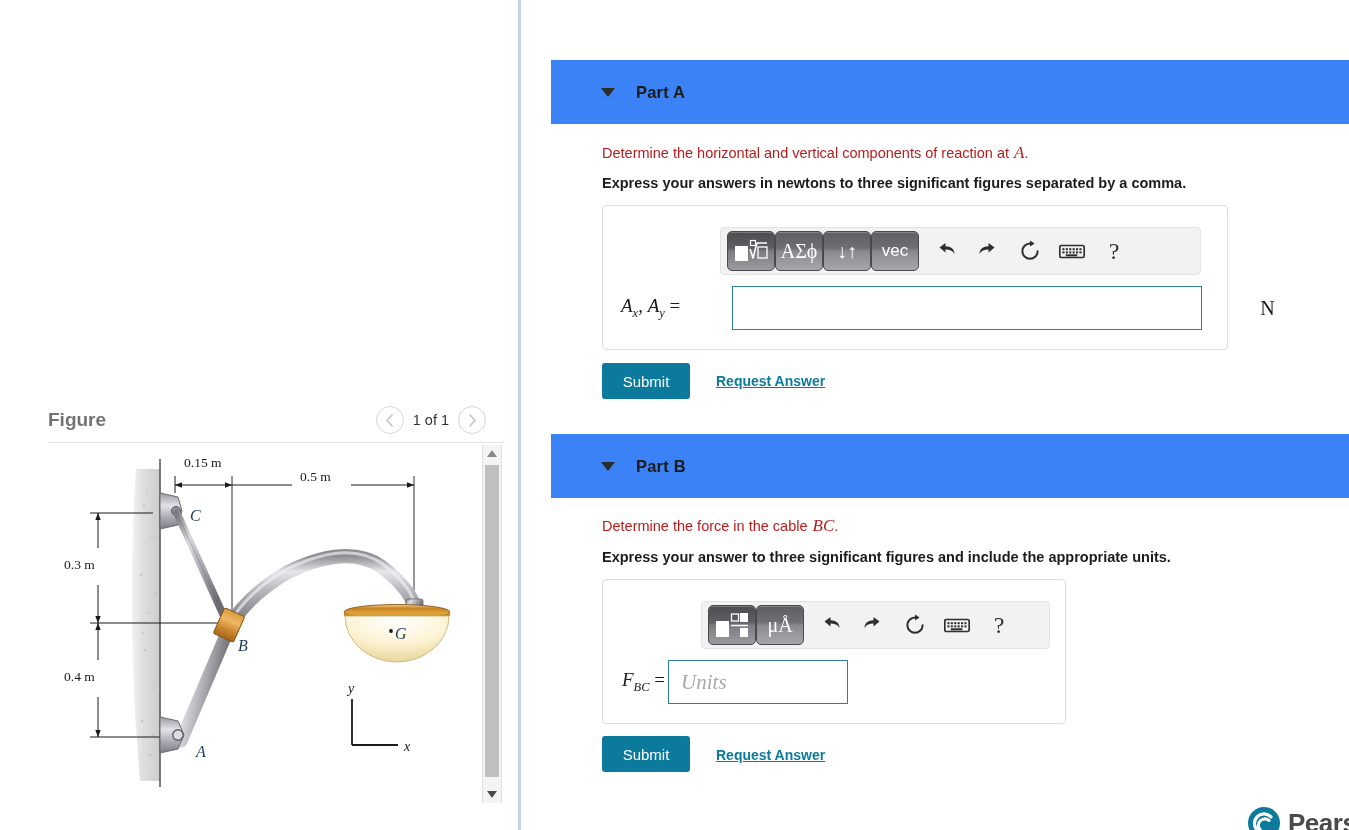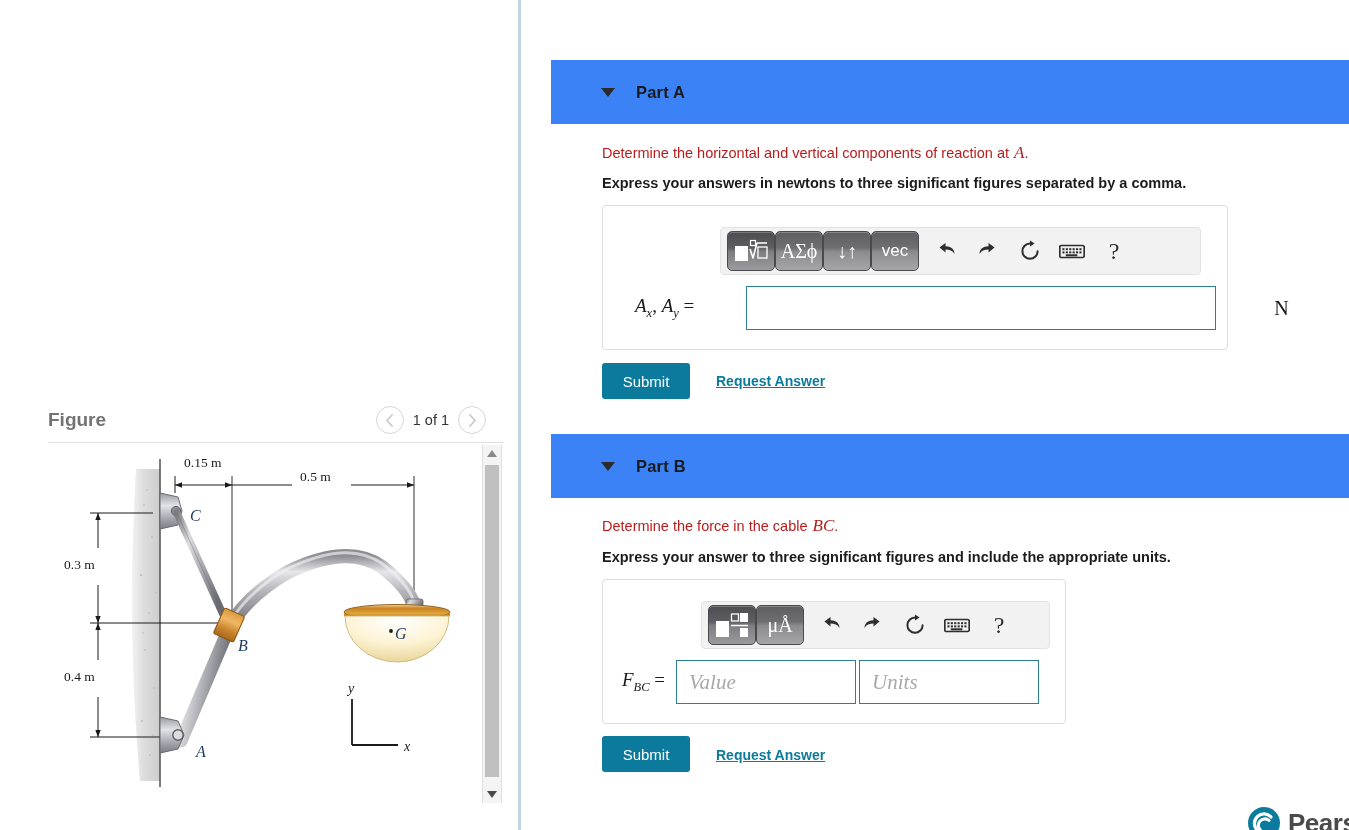--- a/index.html
+++ b/index.html
@@ -548,21 +548,21 @@
                 <rect x="13.6" y="8.4" width="2.1" height="2"></rect>
               <rect x="17" y="8.4" width="2.1" height="2"></rect>
                 <rect x="20.4" y="8.4" width="2.1" height="2"></rect>
               <rect x="6.8" y="11.3" width="11.5" height="2"></rect>
             </g>
           </svg>
         </div>
         <div class="tb-icon" style="font-family:'Liberation Serif',serif;font-size:24px;color:#2e2e2e;">?</div>
       </div>
 
-      <div class="input-row" style="left:32px; top:80px;gap:40px;">
+      <div class="input-row" style="left:18px; top:80px;gap:40px;">
         <span class="eq-label">
           <i>A</i><sub>x</sub><span>, </span><i>A</i><sub>y</sub><span> =</span>
         </span>
         <input class="ans-input" type="text" style="margin-left: 12px; width: 470px; height: 44px;" placeholder="">
         <span class="unit-suffix" style="margin-left:18px;">N</span>
       </div>
     </div>
 
     <button class="submit-btn" style="left:81px; top:363px;">Submit</button>
     <span class="request-link" style="left:195px; top:373px;">Request Answer</span>
@@ -632,21 +632,20 @@
             </g>
           </svg>
         </div>
         <div class="tb-icon" style="font-family:'Liberation Serif',serif;font-size:24px;color:#2e2e2e;">?</div>
       </div>
 
       <div class="input-row" style="left:19px; top:80px;">
         <span class="eq-label">
           <i>F</i><sub>BC</sub><span> =</span>
         </span>
-        <input class="ans-input" type="text" style="margin-left: 11px; width: 180px; height: 44px;" placeholder="Value">
         <input class="ans-input" type="text" style="margin-left: 3px; width: 180px; height: 44px;" placeholder="Units">
       </div>
     </div>
 
     <button class="submit-btn" style="left:81px; top:736px;">Submit</button>
     <span class="request-link" style="left:195px; top:747px;">Request Answer</span>
   </div>
 
   <div id="pearson-logo">
     <svg width="34" height="34" viewBox="0 0 34 34">

